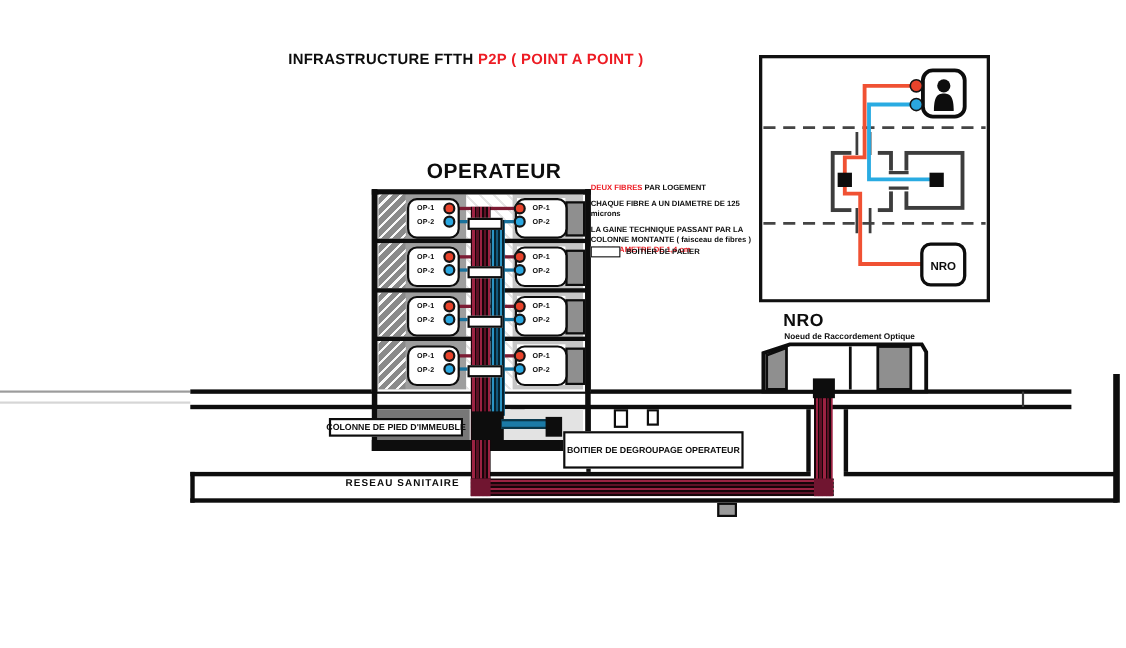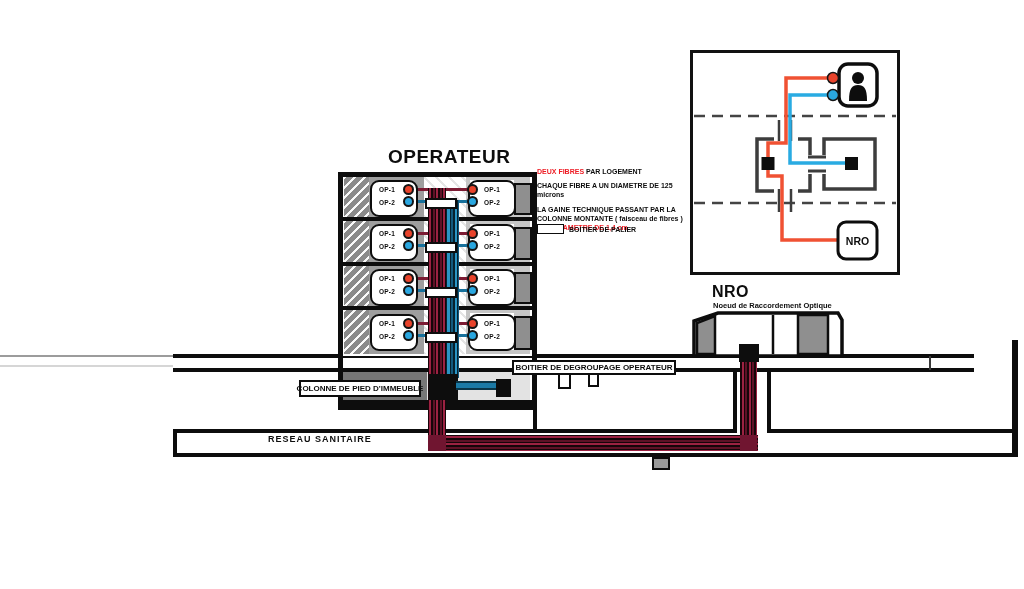--- a/index.html
+++ b/index.html
@@ -35,21 +35,21 @@
             display:flex;align-items:center;justify-content:center;white-space:nowrap;padding:0 3px;box-sizing:border-box;}
   .stub{position:absolute;background:#ffffff;border:2.5px solid #0d0d0d;box-sizing:border-box;}
   
   #notes{left:537px;top:167px;width:160px;font-size:7px;line-height:1.32;}
   #notes .red{color:#ed1c24;}
   #notes .gap{height:5px;}
   #legend-row{left:537px;top:224px;display:flex;align-items:center;}
   #legend-box{width:25px;height:8px;background:#ffffff;border:1.5px solid #0d0d0d;margin-right:5px;}
   #legend-label{font-size:7px;}
   
-  #reseau-label{left:268px;top:434px;width:160px;text-align:left;font-size:9px;letter-spacing:1px;}
+  #reseau-label{left:258px;top:434px;width:160px;text-align:right;font-size:9px;letter-spacing:1px;}
   
   #nro-title{left:712px;top:283px;font-size:16px;letter-spacing:.5px;}
   #nro-sub{left:713px;top:301px;font-size:7.5px;}
   #inset-nro-text{font:bold 10.5px "Liberation Sans",sans-serif;}
 </style>
 </head>
 <body>
 
 <div id="stage">
 
@@ -184,21 +184,21 @@
 
   <div class="palier" style="left:425px;top:198px;"></div>
   <div class="palier" style="left:425px;top:242px;"></div>
   <div class="palier" style="left:425px;top:287px;"></div>
   <div class="palier" style="left:425px;top:332px;"></div>
 
   <div class="blk" style="left:429px;top:374px;width:29px;height:26px;"></div>
   <div class="abs" style="left:456px;top:381px;width:42px;height:9px;background:#1b7aa6;border-top:2px solid #0a3547;border-bottom:2px solid #0a3547;box-sizing:border-box;"></div>
   <div class="blk" style="left:496px;top:379px;width:15px;height:18px;"></div>
   <div class="labelbox" style="left:299px;top:380px;width:122px;height:17px;">COLONNE DE PIED D'IMMEUBLE</div>
-  <div class="labelbox" style="left:512px;top:360px;width:164px;height:15px;">BOITIER DE DEGROUPAGE OPERATEUR</div>
+  <div class="labelbox" style="left:512px;top:392px;width:164px;height:34px;">BOITIER DE DEGROUPAGE OPERATEUR</div>
 
   <svg class="abs" style="left:688px;top:296px;" width="160" height="62" viewBox="0 0 160 62">
     <path d="M6,60 L6,25 L30,17 L150,17 L154,24 L154,60 Z" fill="#ffffff" stroke="#0d0d0d" stroke-width="3.5"></path>
     <polygon points="9,58 9,27 27,20 27,58" fill="#8f8f8f" stroke="#0d0d0d" stroke-width="2.5"></polygon>
     <rect x="110" y="19" width="30" height="39" fill="#8f8f8f" stroke="#0d0d0d" stroke-width="2.5"></rect>
     <line x1="85" y1="19" x2="85" y2="58" stroke="#0d0d0d" stroke-width="2.5"></line>
   </svg>
   <div class="blk" style="left:739px;top:344px;width:20px;height:18px;"></div>
   <div class="abs" id="nro-title">NRO</div>
   <div class="abs" id="nro-sub">Noeud de Raccordement Optique</div>
@@ -230,20 +230,23 @@
     <rect x="149" y="14" width="38" height="42" rx="9" fill="#ffffff" stroke="#0d0d0d" stroke-width="3.5"></rect>
     <circle cx="168" cy="28" r="6" fill="#0d0d0d"></circle>
     <path d="M159,51 C159,38 162,35 168,35 C174,35 177,38 177,51 Z" fill="#0d0d0d"></path>
     <circle cx="143" cy="28" r="5.5" fill="#e8432b" stroke="#141414" stroke-width="1.5"></circle>
     <circle cx="143" cy="45" r="5.5" fill="#2aa7e0" stroke="#141414" stroke-width="1.5"></circle>
 
     <rect x="148" y="172" width="39" height="37" rx="8" fill="#ffffff" stroke="#0d0d0d" stroke-width="3"></rect>
     <text id="inset-nro-text" x="167.5" y="195" text-anchor="middle" fill="#0d0d0d">NRO</text>
   </svg>
 
+  <div class="abs" id="title">
+    <span>INFRASTRUCTURE FTTH </span><span class="red">P2P ( POINT A POINT )</span>
+  </div>
 
   <div class="abs" id="notes">
     <div><span class="red">DEUX FIBRES</span><span> PAR LOGEMENT</span></div>
     <div class="gap"></div>
     <div>CHAQUE FIBRE A UN DIAMETRE DE 125 microns</div>
     <div class="gap"></div>
     <div>LA GAINE TECHNIQUE PASSANT PAR LA</div>
     <div>COLONNE MONTANTE ( faisceau de fibres )</div>
     <div><span>A UN </span><span class="red">DIAMETRE DE 1,4 cm</span></div>
   </div>

